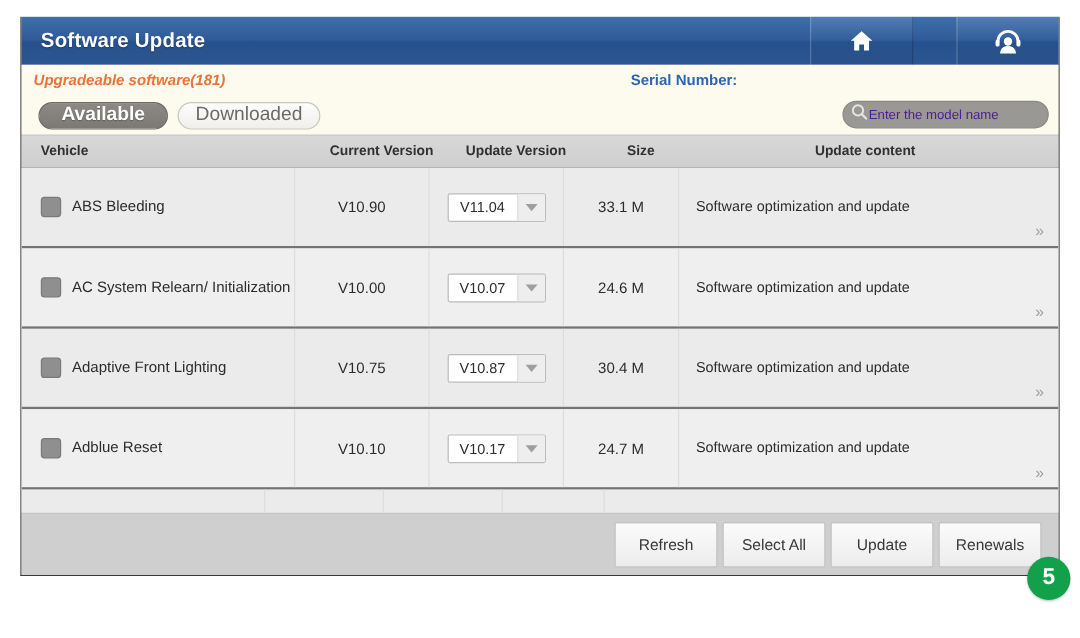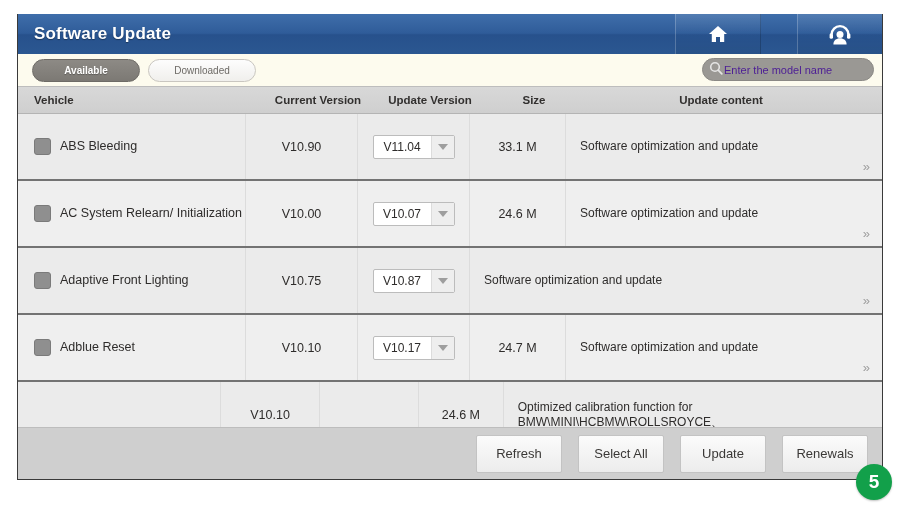--- a/index.html
+++ b/index.html
@@ -97,21 +97,21 @@
     position: relative;
   }
   .tab {
     height: 23px;
     min-width: 108px;
     padding: 0 14px;
     border-radius: 12px;
     display: flex;
     align-items: center;
     justify-content: center;
-    font-size: 10px;
+    font-size: 16px;
     font-weight: bold;
     box-sizing: border-box;
     cursor: pointer;
   }
   .tab.active {
     background: linear-gradient(180deg, #8d8a85 0%, #7c7974 100%);
     color: #ffffff;
     border: 1px solid #6e6b66;
     text-shadow: 0 1px 1px rgba(0,0,0,.3);
   }
@@ -265,21 +265,21 @@
   
   .footer {
     flex: 0 0 52px;
     background: #cfcfcf;
     border-top: 1px solid #bdbdbd;
     display: flex;
     align-items: center;
     justify-content: flex-end;
     padding-right: 14px;
     box-sizing: border-box;
-    gap: 16px;
+    gap: 4px;
   }
   .fbtn {
     min-width: 86px;
     height: 38px;
     padding: 0 12px;
     background: linear-gradient(180deg, #fbfbfb 0%, #ececec 100%);
     border: 1px solid #c3c3c3;
     border-radius: 2px;
     font-size: 13px;
     color: #3a3836;
@@ -335,20 +335,24 @@
           <path d="M3.6 10.5 A8.4 8.4 0 0 1 20.4 10.5" stroke="#ffffff" stroke-width="2.4" fill="none"></path>
           <rect x="1.6" y="9.2" width="3.4" height="5.6" rx="1.6" fill="#ffffff"></rect>
           <rect x="19" y="9.2" width="3.4" height="5.6" rx="1.6" fill="#ffffff"></rect>
           <circle cx="12" cy="10.6" r="3.5" fill="#ffffff"></circle>
           <path d="M5.4 20.5 C5.4 16.4 8.3 14.3 12 14.3 C15.7 14.3 18.6 16.4 18.6 20.5 Z" fill="#ffffff"></path>
         </svg>
       </span>
     </div>
   </div>
 
+  <div class="inforow">
+    <span class="upgrade-text">Upgradeable software(181)</span>
+    <span class="serial-text">Serial Number:</span>
+  </div>
 
   <div class="tabrow">
     <div class="tab active">Available</div>
     <div class="tab inactive">Downloaded</div>
     <div class="searchbox">
       <span class="mag">
         <svg width="14" height="14" viewBox="0 0 14 14">
           <circle cx="6" cy="6" r="4.3" stroke="#e4e4e4" stroke-width="1.6" fill="none"></circle>
           <line x1="9.2" y1="9.2" x2="12.8" y2="12.8" stroke="#e4e4e4" stroke-width="1.8" stroke-linecap="round"></line>
         </svg>
@@ -414,20 +418,21 @@
         </div>
         <div class="cell c-current">V10.75</div>
         <div class="cell c-update">
           <span class="ddl">
             <span class="val">V10.87</span>
             <span class="arrowbox">
               <span class="caret"></span>
             </span>
           </span>
         </div>
+        <div class="cell c-size">30.4 M</div>
         <div class="cell c-content">
           <span class="content-text">Software optimization and update</span>
           <span class="expand">»</span>
         </div>
       </div>
       <div class="row">
         <div class="cell c-vehicle">
           <span class="chk"></span>
           <span class="vname">Adblue Reset</span>
         </div>

